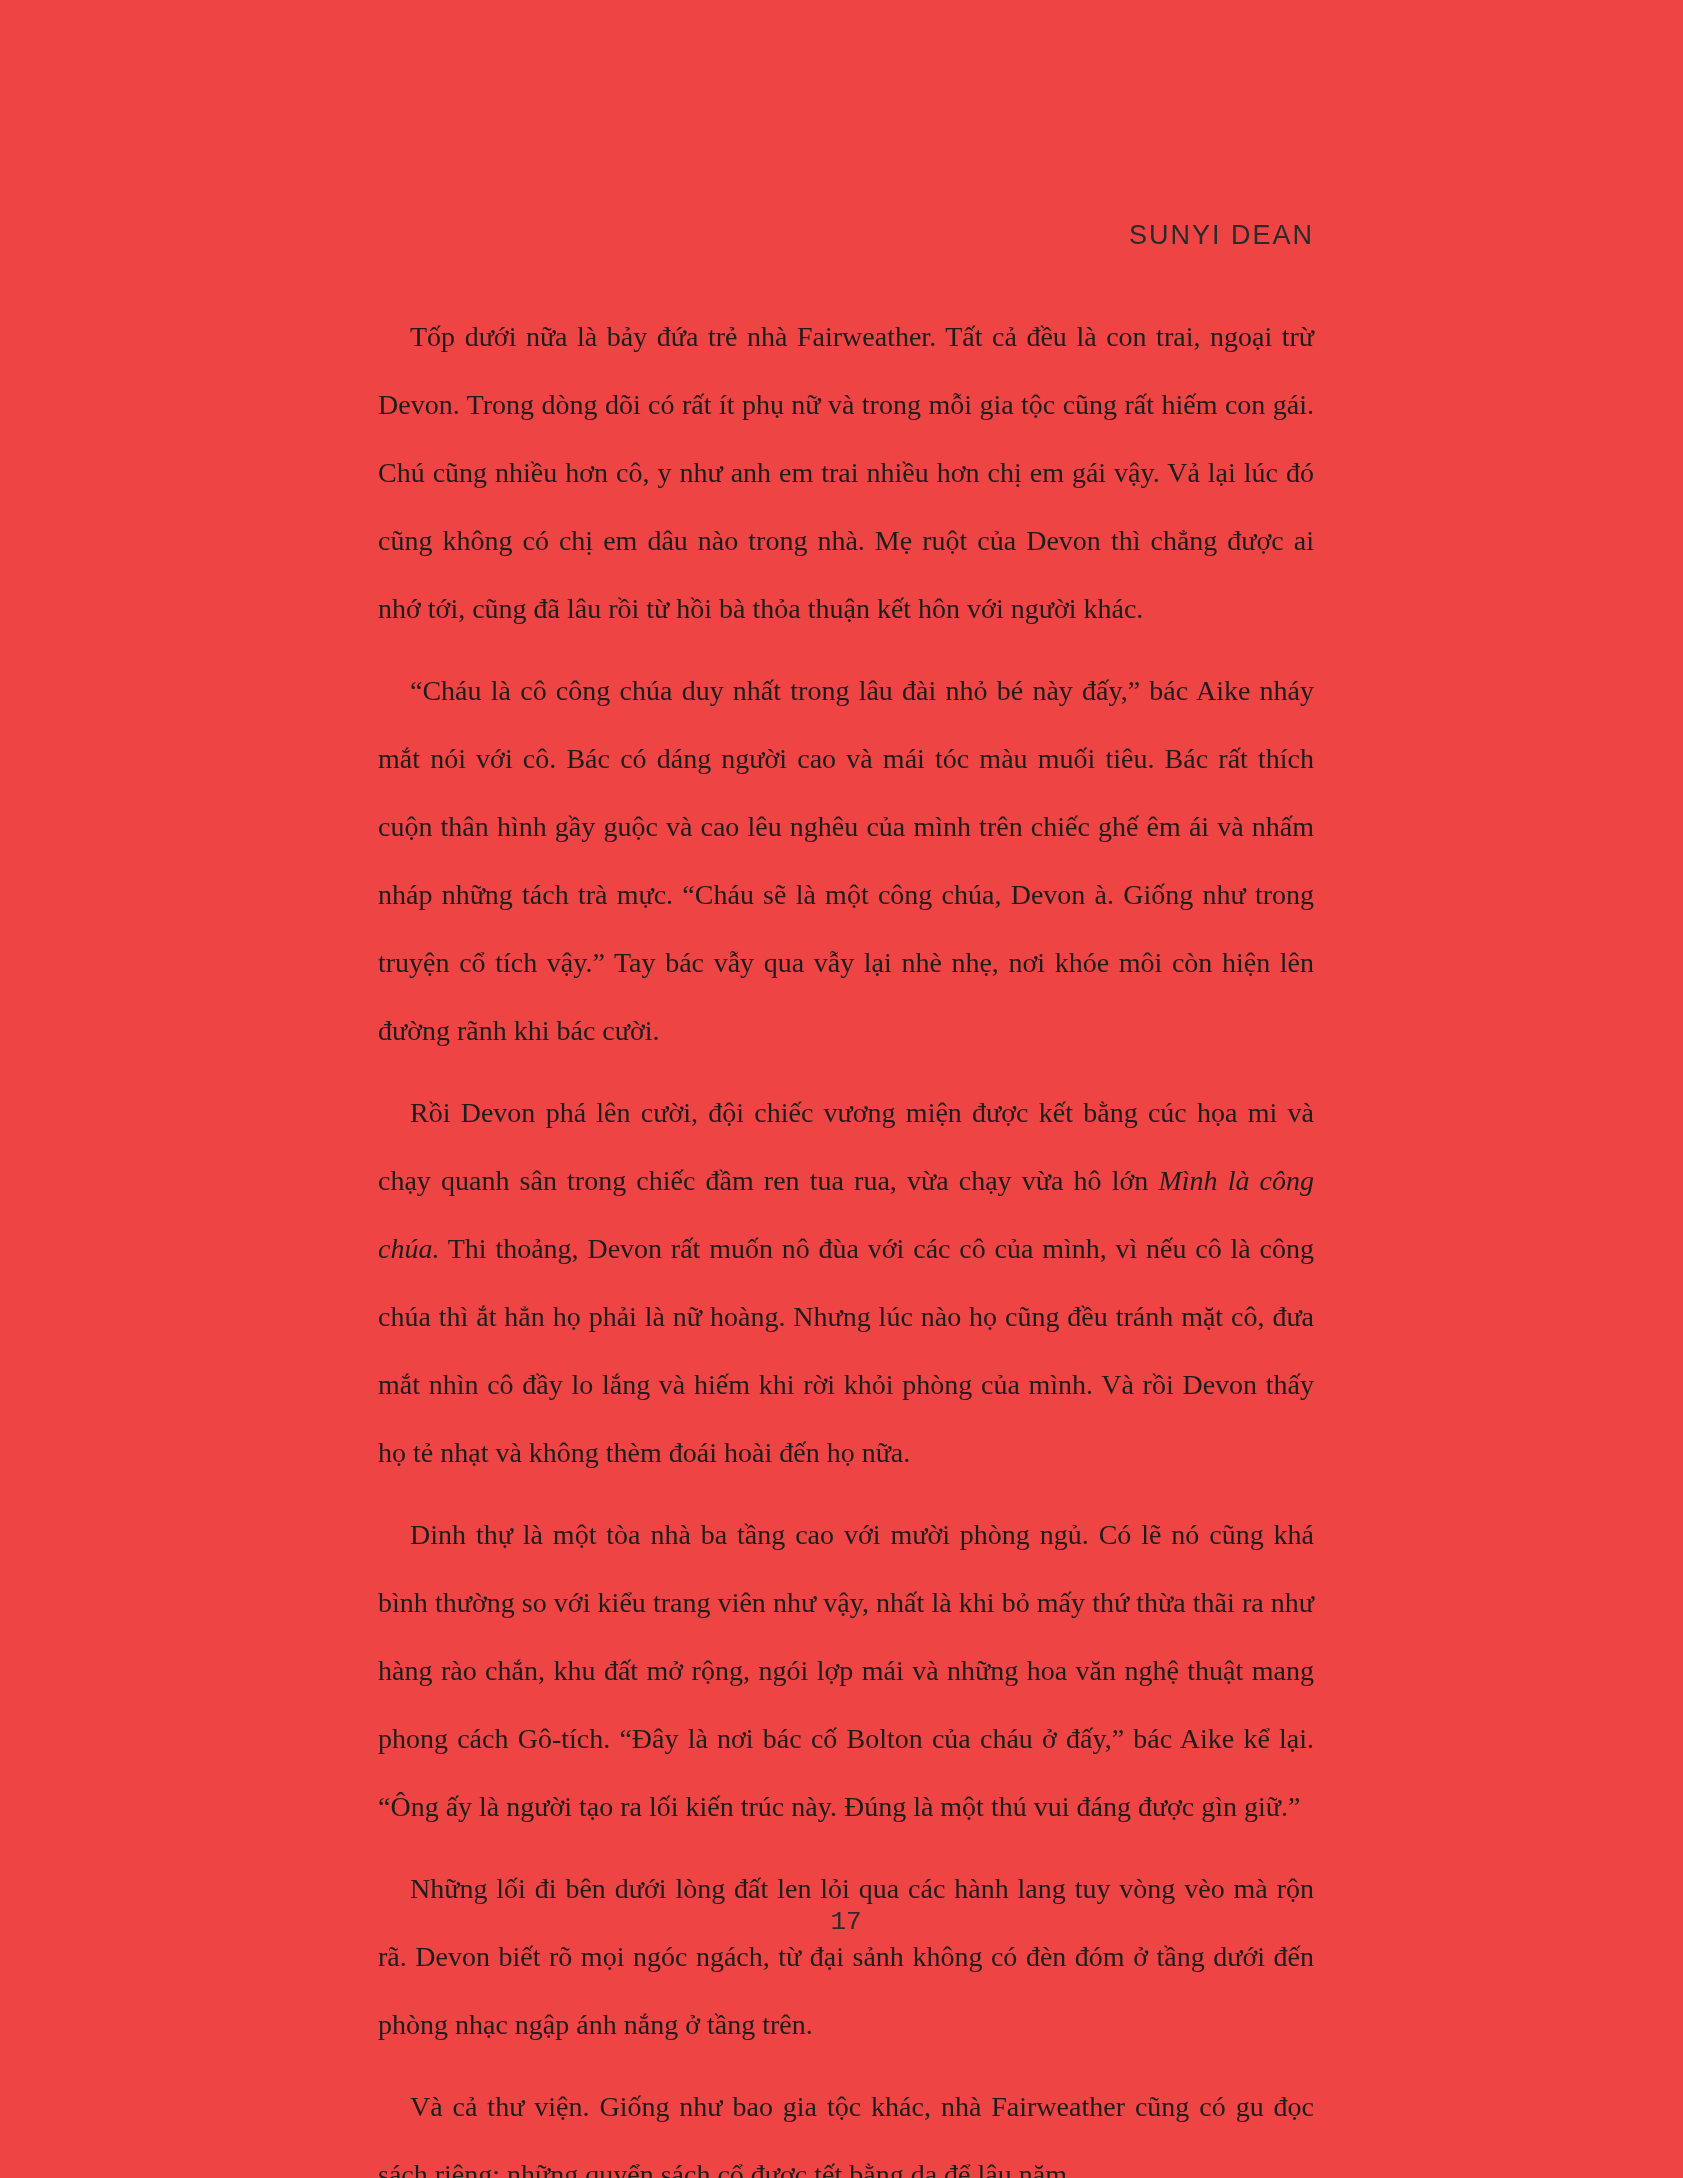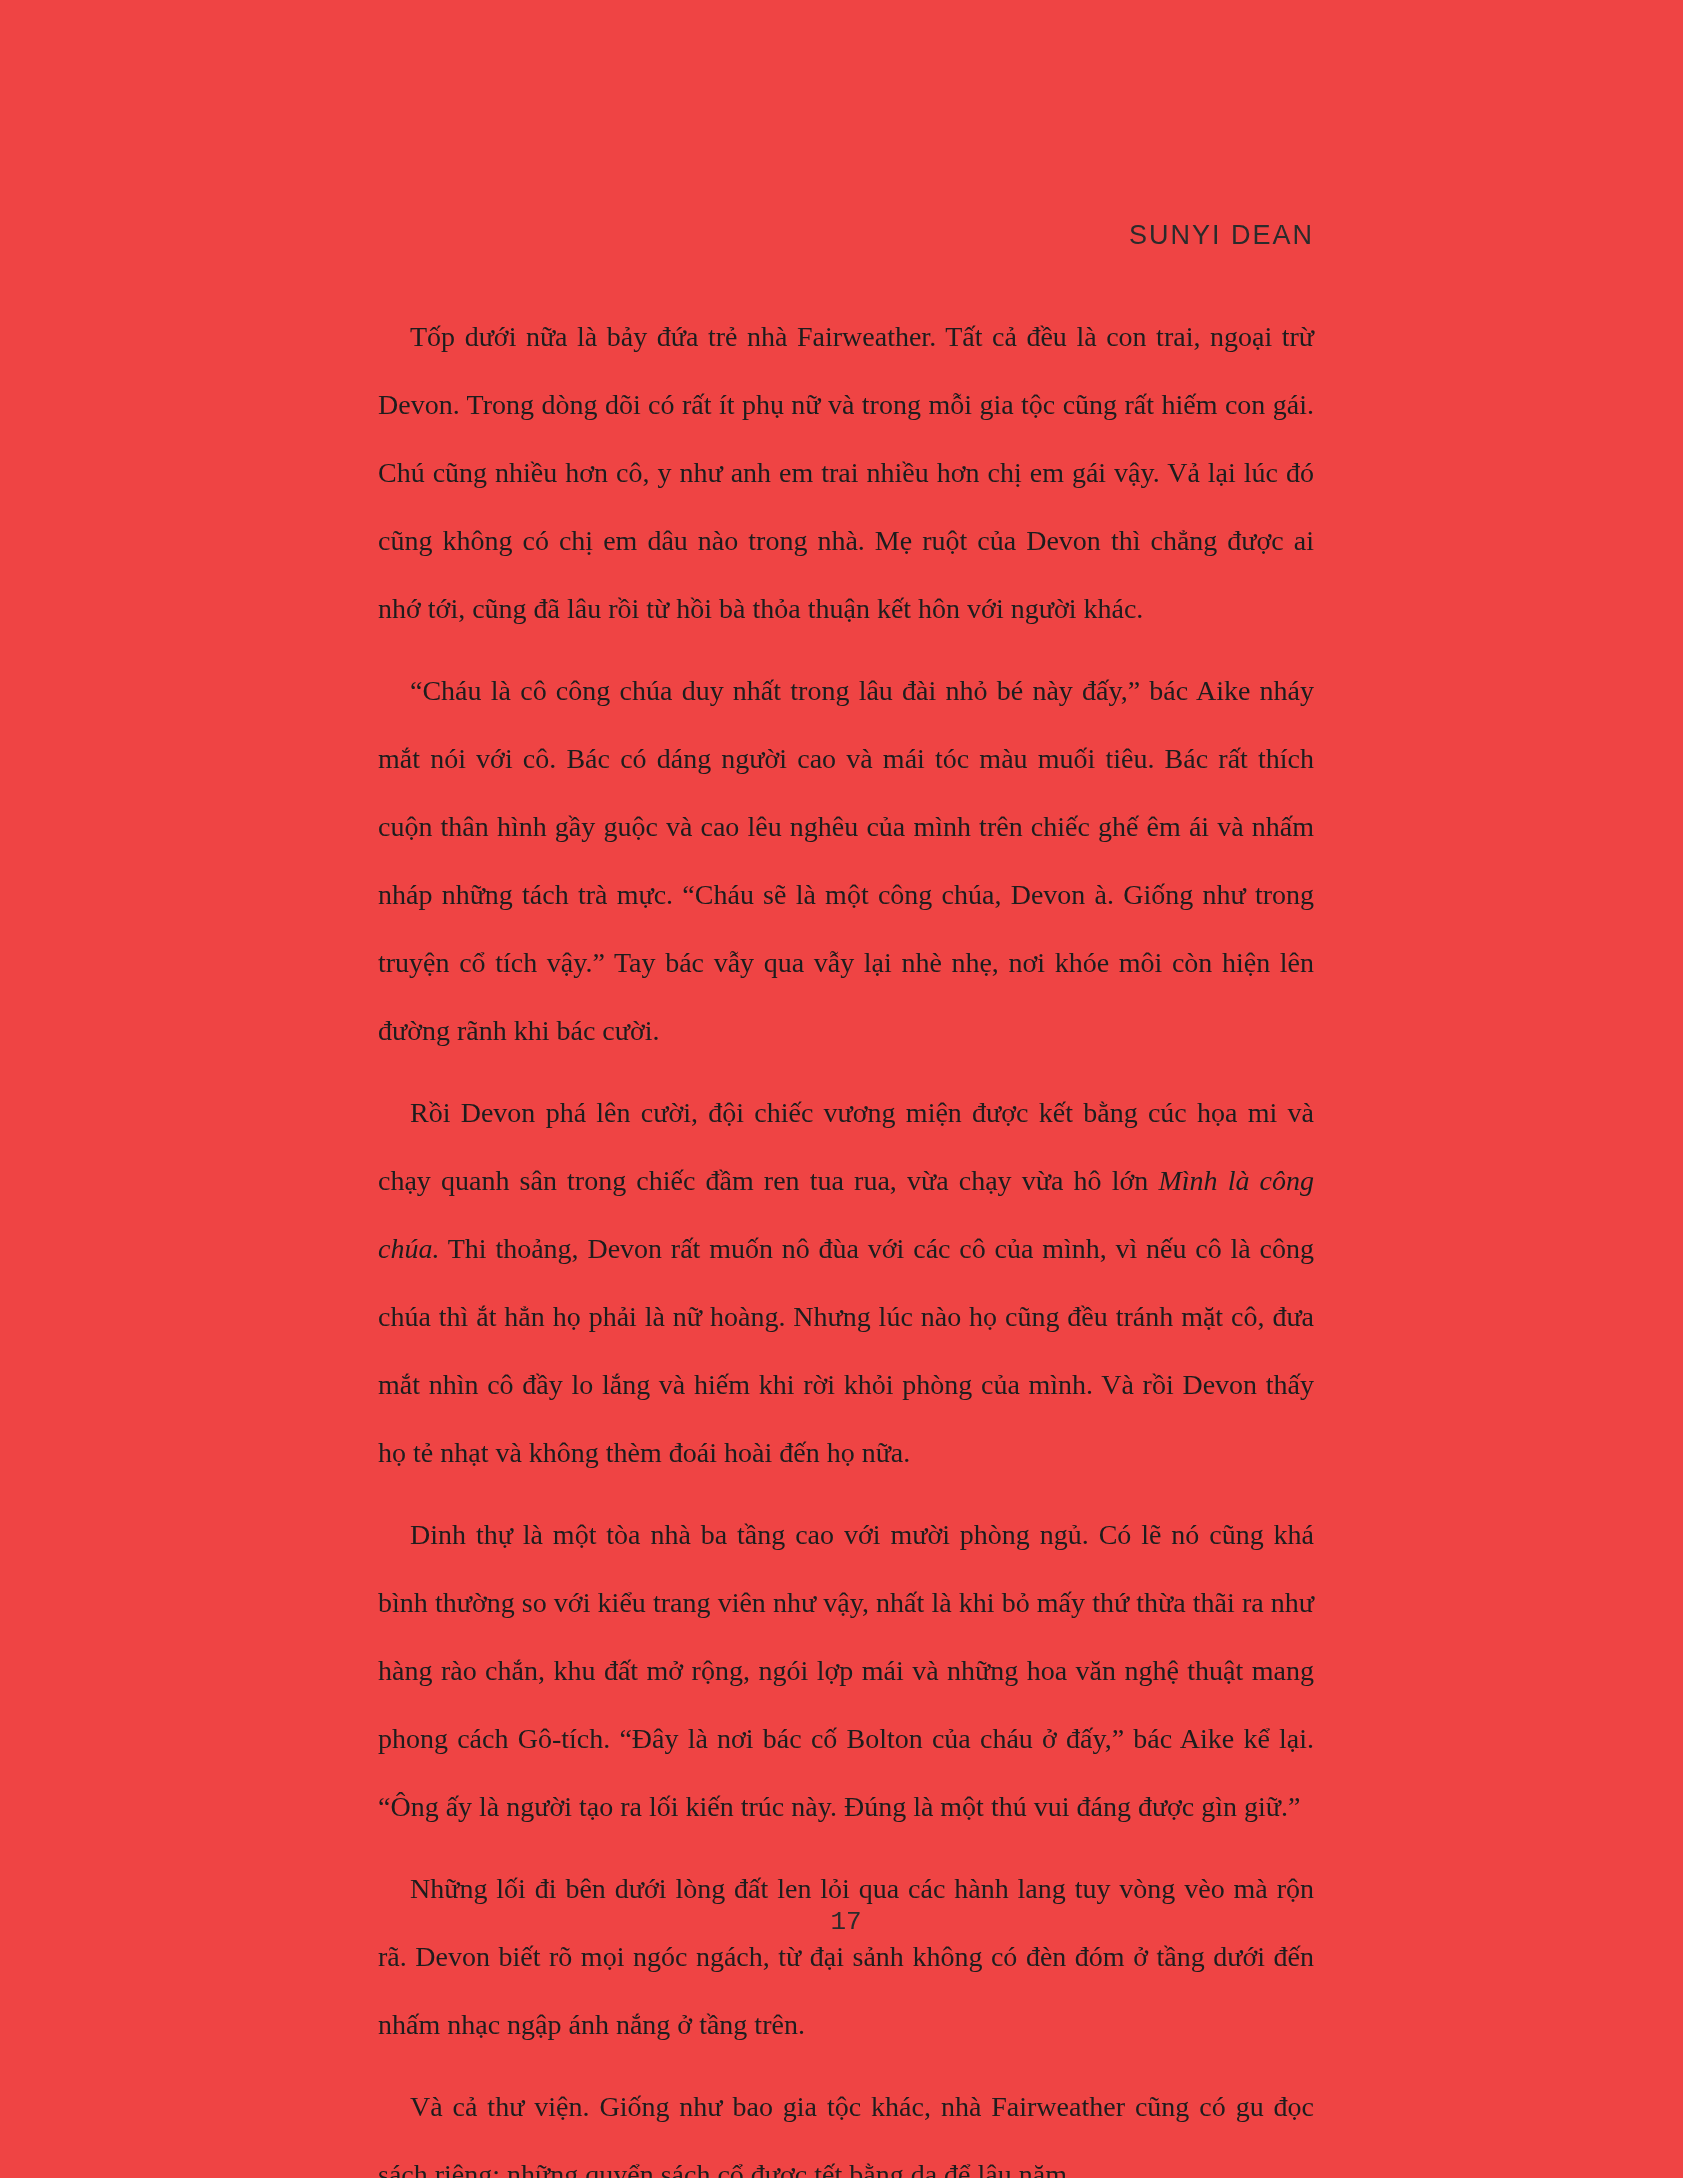--- a/index.html
+++ b/index.html
@@ -66,21 +66,21 @@
 
   <main class="body-text">
     <p>Tốp dưới nữa là bảy đứa trẻ nhà Fairweather. Tất cả đều là con trai, ngoại trừ Devon. Trong dòng dõi có rất ít phụ nữ và trong mỗi gia tộc cũng rất hiếm con gái. Chú cũng nhiều hơn cô, y như anh em trai nhiều hơn chị em gái vậy. Vả lại lúc đó cũng không có chị em dâu nào trong nhà. Mẹ ruột của Devon thì chẳng được ai nhớ tới, cũng đã lâu rồi từ hồi bà thỏa thuận kết hôn với người khác.</p>
 
     <p>“Cháu là cô công chúa duy nhất trong lâu đài nhỏ bé này đấy,” bác Aike nháy mắt nói với cô. Bác có dáng người cao và mái tóc màu muối tiêu. Bác rất thích cuộn thân hình gầy guộc và cao lêu nghêu của mình trên chiếc ghế êm ái và nhấm nháp những tách trà mực. “Cháu sẽ là một công chúa, Devon à. Giống như trong truyện cổ tích vậy.” Tay bác vẫy qua vẫy lại nhè nhẹ, nơi khóe môi còn hiện lên đường rãnh khi bác cười.</p>
 
     <p><span>Rồi Devon phá lên cười, đội chiếc vương miện được kết bằng cúc họa mi và chạy quanh sân trong chiếc đầm ren tua rua, vừa chạy vừa hô lớn </span><em>Mình là công chúa.</em><span> Thi thoảng, Devon rất muốn nô đùa với các cô của mình, vì nếu cô là công chúa thì ắt hẳn họ phải là nữ hoàng. Nhưng lúc nào họ cũng đều tránh mặt cô, đưa mắt nhìn cô đầy lo lắng và hiếm khi rời khỏi phòng của mình. Và rồi Devon thấy họ tẻ nhạt và không thèm đoái hoài đến họ nữa.</span></p>
 
     <p>Dinh thự là một tòa nhà ba tầng cao với mười phòng ngủ. Có lẽ nó cũng khá bình thường so với kiểu trang viên như vậy, nhất là khi bỏ mấy thứ thừa thãi ra như hàng rào chắn, khu đất mở rộng, ngói lợp mái và những hoa văn nghệ thuật mang phong cách Gô-tích. “Đây là nơi bác cố Bolton của cháu ở đấy,” bác Aike kể lại. “Ông ấy là người tạo ra lối kiến trúc này. Đúng là một thú vui đáng được gìn giữ.”</p>
 
-    <p>Những lối đi bên dưới lòng đất len lỏi qua các hành lang tuy vòng vèo mà rộn rã. Devon biết rõ mọi ngóc ngách, từ đại sảnh không có đèn đóm ở tầng dưới đến nhấm nhạc ngập ánh nắng ở tầng trên.</p>
+    <p>Những lối đi bên dưới lòng đất len lỏi qua các hành lang tuy vòng vèo mà rộn rã. Devon biết rõ mọi ngóc ngách, từ đại sảnh không có đèn đóm ở tầng dưới đến phòng nhạc ngập ánh nắng ở tầng trên.</p>
 
     <p>Và cả thư viện. Giống như bao gia tộc khác, nhà Fairweather cũng có gu đọc sách riêng: những quyển sách cổ được tết bằng da để lâu năm,</p>
   </main>
 
   <footer class="page-footer">
     <span>17</span>
   </footer>
 
 </div>
 

